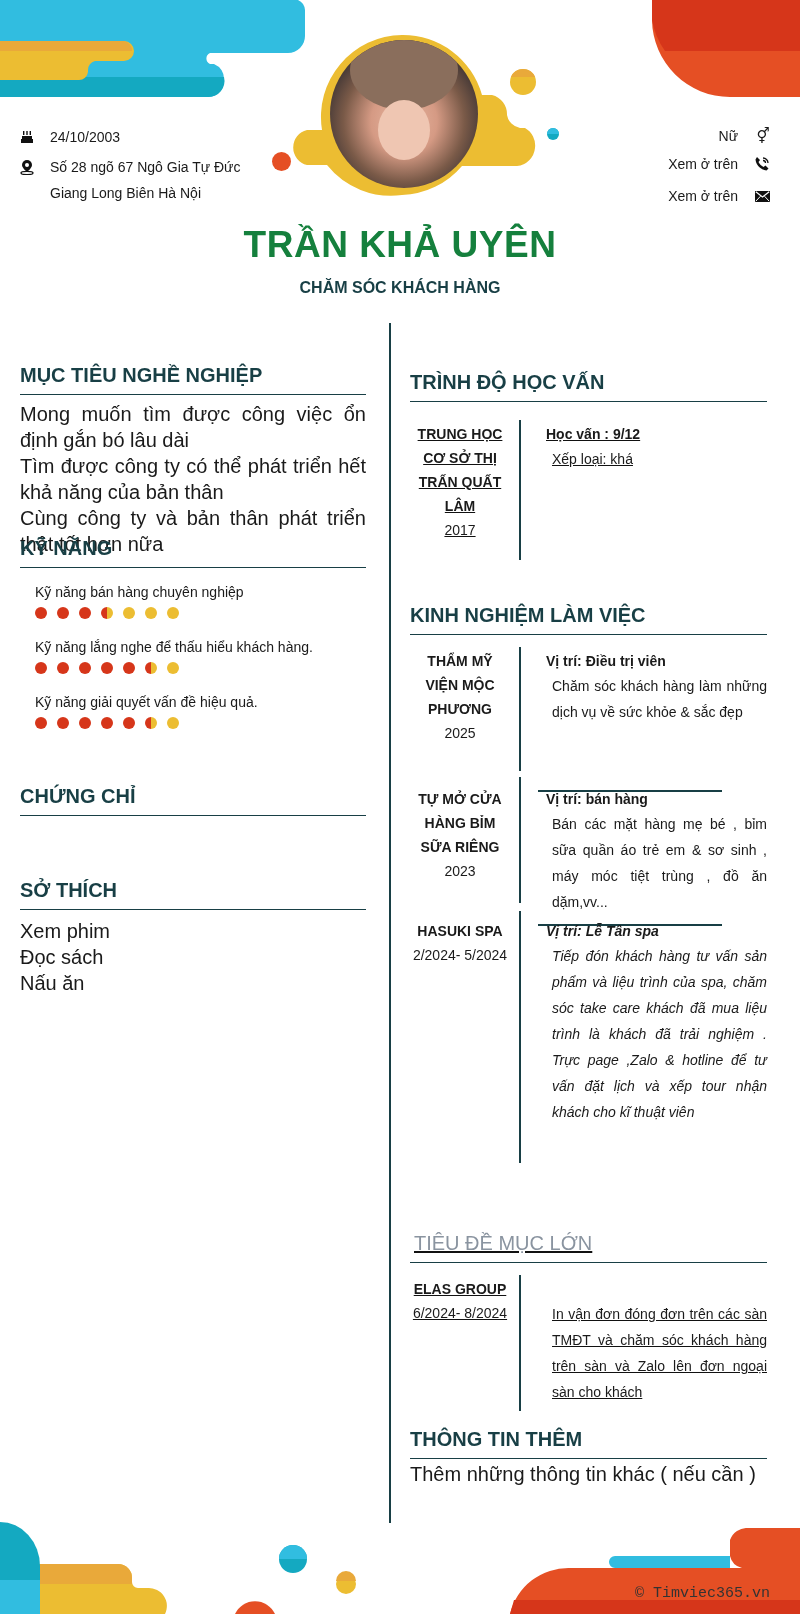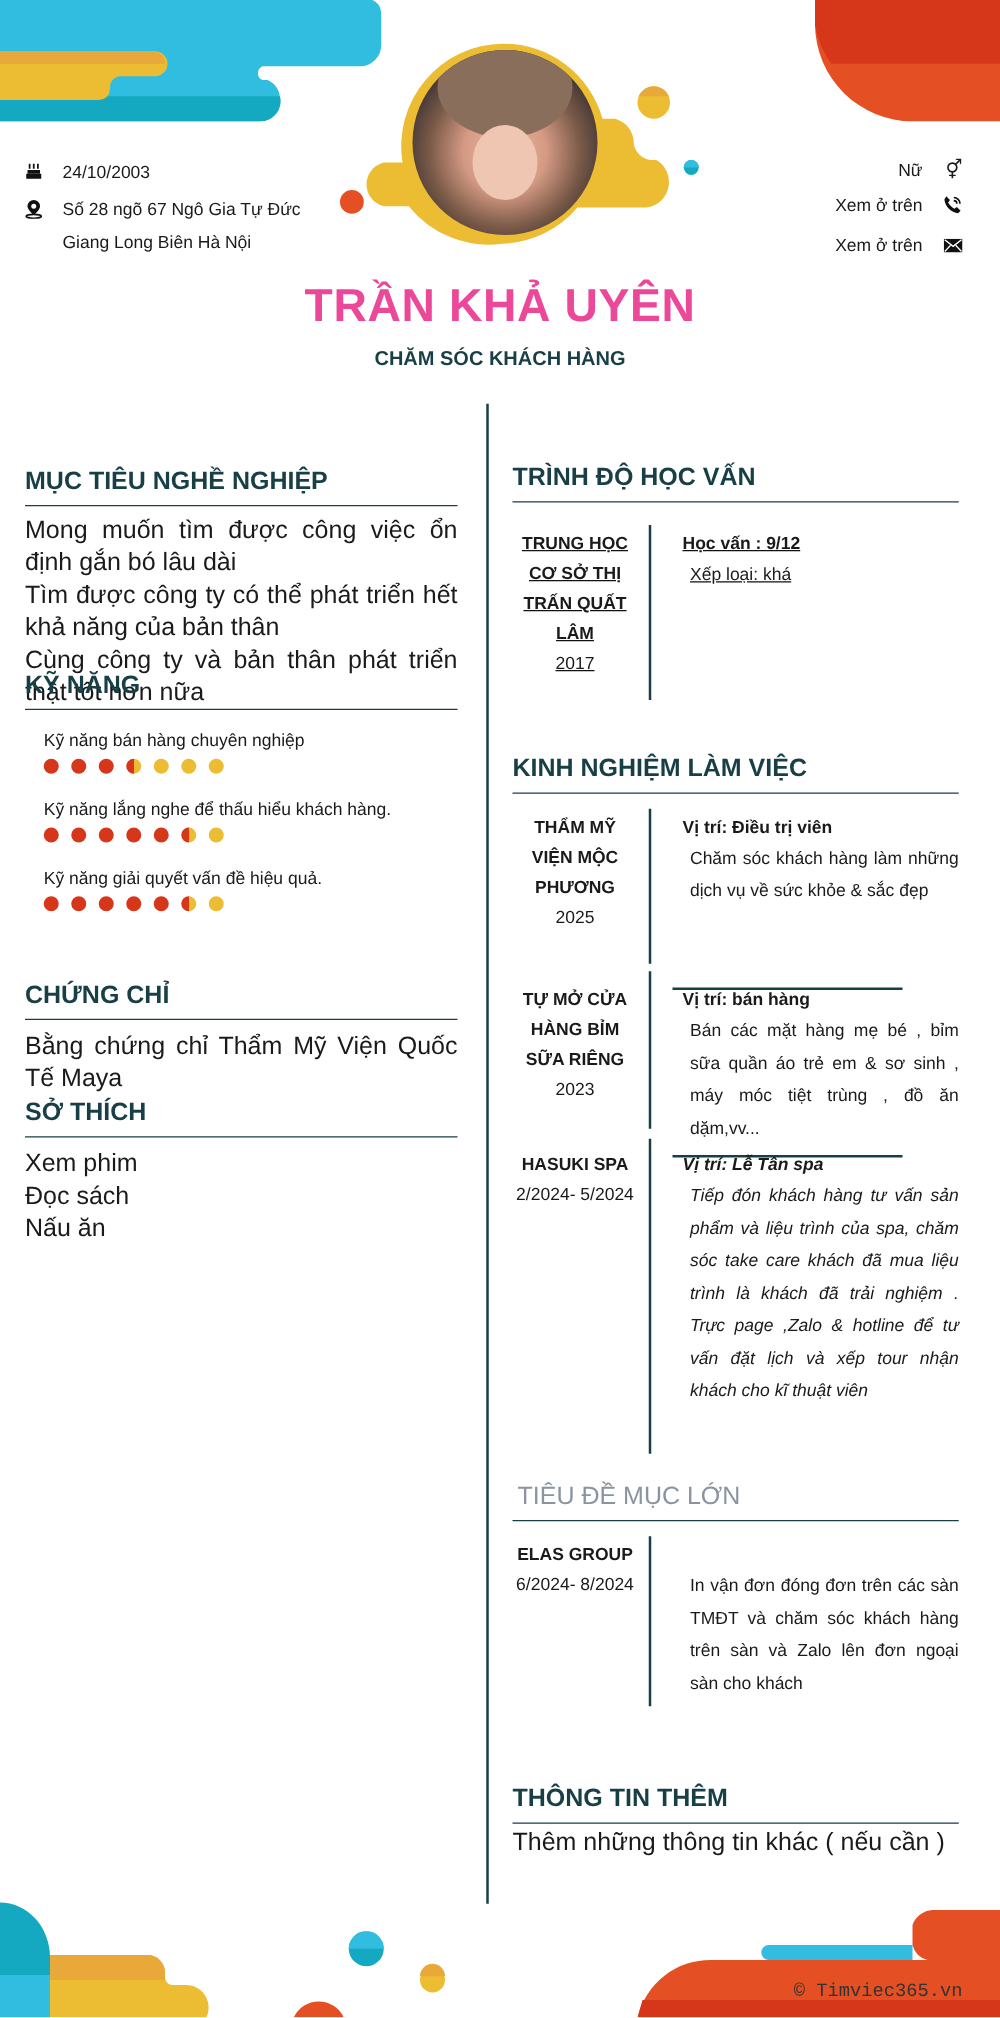--- a/index.html
+++ b/index.html
@@ -11,21 +11,21 @@
   
   .info-left { position: absolute; left: 20px; top: 124px; width: 240px; }
   .info-row { display: flex; align-items: flex-start; font-size: 14px; line-height: 26px; color: #1a1a1a; }
   .info-row .ico { width: 30px; flex: 0 0 30px; display: flex; align-items: center; height: 26px; }
   .info-row .txt { flex: 1; }
 
   .info-right { position: absolute; right: 30px; top: 122px; width: 200px; text-align: right; }
   .info-rrow { display: flex; justify-content: flex-end; align-items: center; height: 28px; font-size: 14px; color: #1a1a1a; }
   .info-rrow .ico { width: 32px; display: flex; justify-content: flex-end; align-items: center; }
 
-  .name { position: absolute; left: 0; right: 0; top: 224px; text-align: center; font-size: 37px; font-weight: bold; color: #ec4899; letter-spacing: 0.5px; }
+  .name { position: absolute; left: 0; right: 0; top: 224px; text-align: center; font-size: 37px; font-weight: bold; color: #15803d; letter-spacing: 0.5px; }
   .jobtitle { position: absolute; left: 0; right: 0; top: 279px; text-align: center; font-size: 16px; font-weight: bold; color: #183f45; }
 
   .vdivider { position: absolute; left: 389px; top: 323px; width: 2px; height: 1200px; background: #183f45; }
 
   .section-h { font-size: 20px; font-weight: bold; color: #183f45; padding-bottom: 7px; border-bottom: 1.5px solid #183f45; }
   .section-h.muted { color: #8a94a0; font-weight: normal; }
 
   .left-col { position: absolute; left: 20px; width: 346px; }
   .para { font-size: 20px; line-height: 26px; color: #1a1a1a; text-align: justify; }
 
@@ -130,21 +130,21 @@
         </svg>
     </span>
   </div>
 </div>
 
 <div class="name">TRẦN KHẢ UYÊN</div>
 <div class="jobtitle">CHĂM SÓC KHÁCH HÀNG</div>
 
 <div class="vdivider"></div>
 
-<div class="left-col" style="top:374px;">
+<div class="left-col" style="top:364px;">
   <div class="section-h">MỤC TIÊU NGHỀ NGHIỆP</div>
   <div style="margin-top:6px;">
     <div class="para">Mong muốn tìm được công việc ổn định gắn bó lâu dài</div>
     <div class="para">Tìm được công ty có thể phát triển hết khả năng của bản thân</div>
     <div class="para">Cùng công ty và bản thân phát triển thật tốt hơn nữa</div>
   </div>
 </div>
 
 <div class="left-col" style="top:537px;">
   <div class="section-h">KỸ NĂNG</div>
@@ -183,21 +183,20 @@
         <span class="dot full"></span>
         <span class="dot half"></span>
         <span class="dot empty"></span>
       </div>
     </div>
   </div>
 </div>
 
 <div class="left-col" style="top:785px;">
   <div class="section-h">CHỨNG CHỈ</div>
-  <div class="para" style="margin-top:8px;">Bằng chứng chỉ Thẩm Mỹ Viện Quốc Tế Maya</div>
 </div>
 
 <div class="left-col" style="top:879px;">
   <div class="section-h">SỞ THÍCH</div>
   <div style="margin-top:8px;">
     <div class="para">Xem phim</div>
     <div class="para">Đọc sách</div>
     <div class="para">Nấu ăn</div>
   </div>
 </div>
@@ -254,21 +253,21 @@
       <span>2/2024- 5/2024</span>
     </div>
     <div class="bar"></div>
     <div class="what" style="padding-top:8px;font-style:italic;">
       <div class="pos">Vị trí: Lễ Tân spa</div>
       <div class="desc">Tiếp đón khách hàng tư vấn sản phẩm và liệu trình của spa, chăm sóc take care khách đã mua liệu trình là khách đã trải nghiệm . Trực page ,Zalo &amp; hotline để tư vấn đặt lịch và xếp tour nhận khách cho kĩ thuật viên</div>
     </div>
   </div>
 </div>
 
-<div class="right-col" style="top:1186px;">
+<div class="right-col" style="top:1232px;text-decoration:underline;">
   <div class="section-h muted" style="padding-left:4px;">TIÊU ĐỀ MỤC LỚN</div>
   <div class="entry" style="margin-top:12px;height:136px;">
     <div class="when">
       <b>ELAS GROUP</b>
       <span>6/2024- 8/2024</span>
     </div>
     <div class="bar"></div>
     <div class="what" style="padding-top:26px;">
       <div class="desc">In vận đơn đóng đơn trên các sàn TMĐT và chăm sóc khách hàng trên sàn và Zalo lên đơn ngoại sàn cho khách</div>
     </div>

